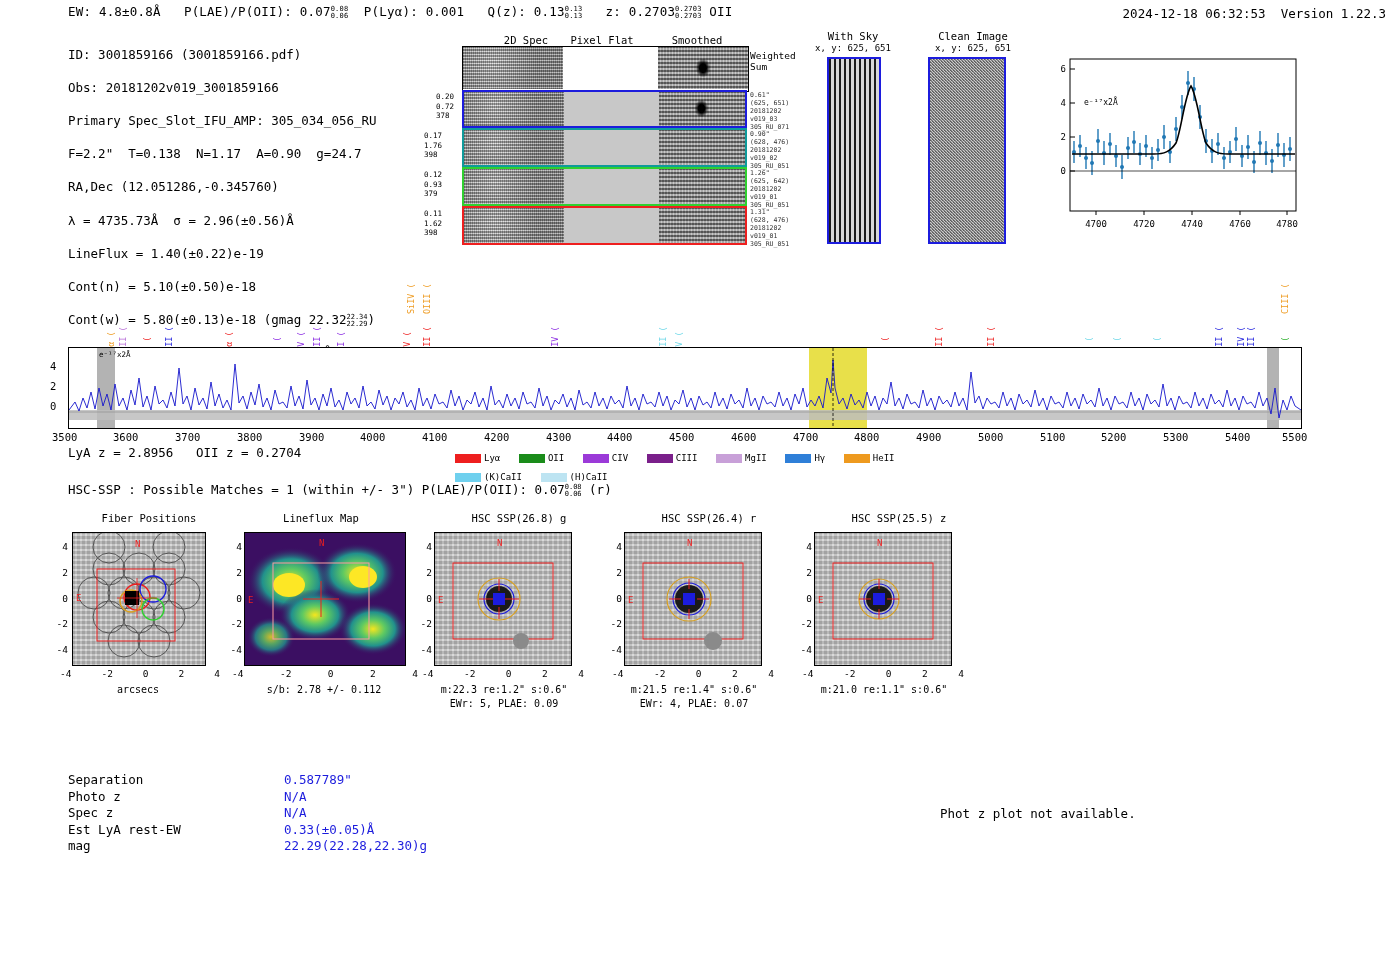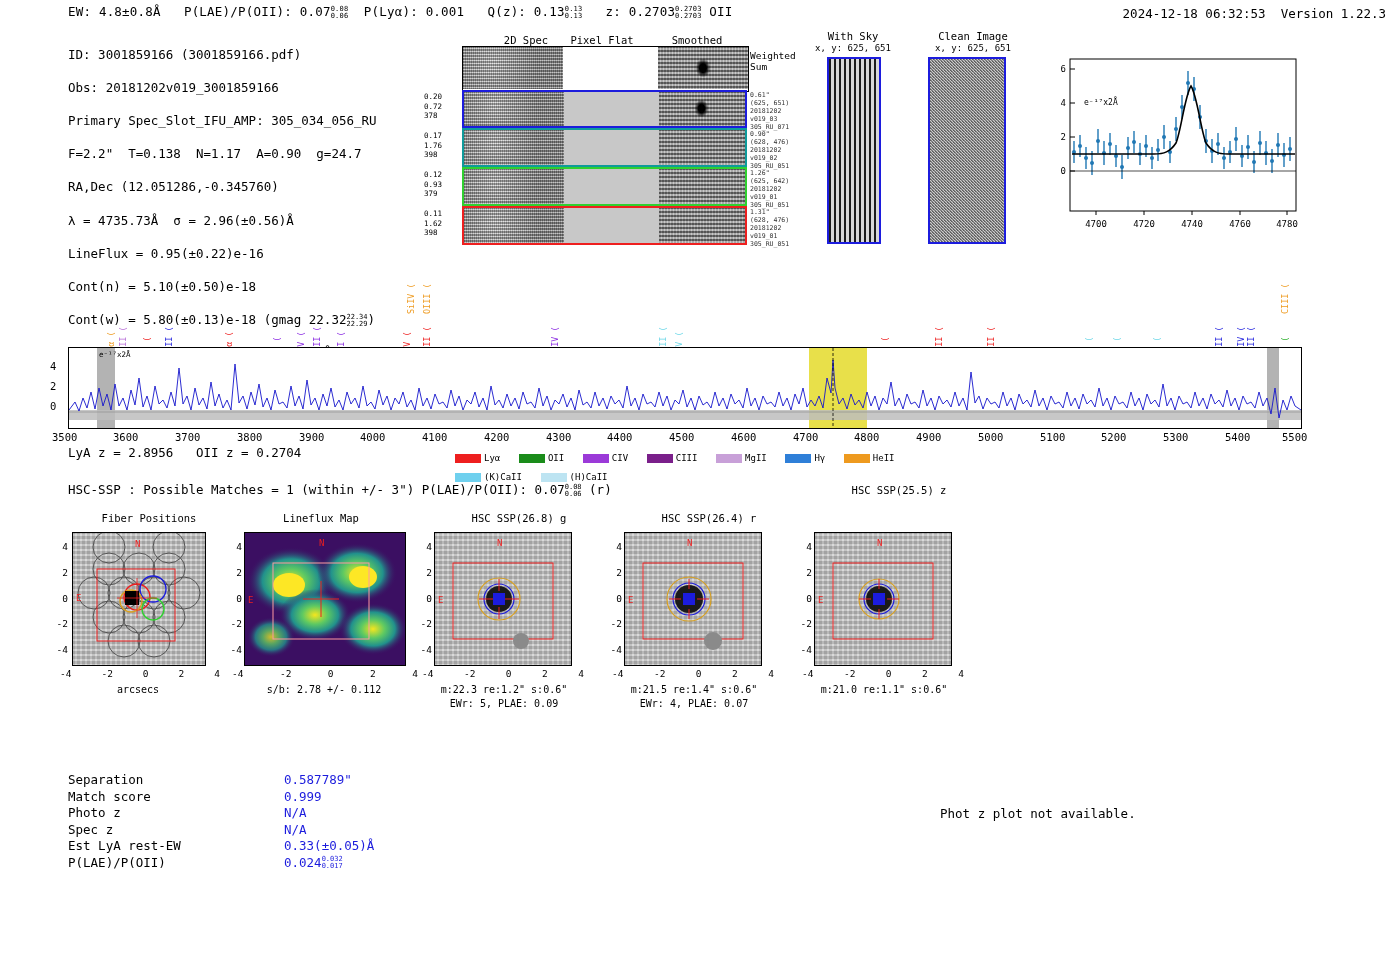--- a/index.html
+++ b/index.html
@@ -77,21 +77,21 @@
   <span>2024-12-18 06:32:53</span>&nbsp;&nbsp;<span>Version 1.22.3</span>
 </div>
 
 <div class="abs" id="info">
 <div>ID: 3001859166 (3001859166.pdf)</div>
 <div>Obs: 20181202v019_3001859166</div>
 <div>Primary Spec_Slot_IFU_AMP: 305_034_056_RU</div>
 <div>F=2.2"  T=0.138  N=1.17  A=0.90  g=24.7</div>
 <div>RA,Dec (12.051286,-0.345760)</div>
 <div>λ = 4735.73Å  σ = 2.96(±0.56)Å</div>
-<div>LineFlux = 0.95(±0.22)e-16</div>
+<div>LineFlux = 1.40(±0.22)e-19</div>
 <div>Cont(n) = 5.10(±0.50)e-18</div>
 <div><span>Cont(w) = 5.80(±0.13)e-18 (gmag 22.32</span><span class="fracwrap"><span style="display:block">22.34</span><span style="display:block">22.29</span></span><span>)</span></div>
 <div>EWr = 6.80(±1.30) (w: 6.10(±1.00))Å</div>
 <div>S/N = 4.9(±0.6)   χ² = 1.0(±0.2)</div>
 <div><span>P(LAE)/P(OII): 0.116</span><span class="fracwrap"><span style="display:block">0.141</span><span style="display:block">0.097</span></span> <span>(w: 0.094</span><span class="fracwrap"><span style="display:block">0.105</span><span style="display:block">0.084</span></span><span>)</span></div>
 <div>LyA z = 2.8956   OII z = 0.2704</div>
 </div>
 
 <div class="abs" style="left:462px;top:34px;width:290px;">
   <span class="abs ttl" style="left:24px;top:0;width:80px;">2D Spec</span>
@@ -131,21 +131,21 @@
     <div class="abs noise2" style="left:195px;top:0;width:86px;height:35px;"></div>
   </div>
 
   <div class="abs" style="left:0;top:116px;width:285px;height:39px;border:2px solid #ee1f1f;box-sizing:border-box;">
     <div class="abs noise" style="left:0;top:0;width:100px;height:35px;"></div>
     <div class="abs" style="left:100px;top:0;width:95px;height:35px;background:#c8c8c8;"></div>
     <div class="abs noise2" style="left:195px;top:0;width:86px;height:35px;"></div>
   </div>
 </div>
 
-<div class="abs" style="left:424px;top:92px;font-size:7.5px;line-height:9.5px;">
+<div class="abs" style="left:436px;top:92px;font-size:7.5px;line-height:9.5px;">
   <div>0.20</div>
   <div>0.72</div>
   <div>378</div>
 </div>
 <div class="abs" style="left:424px;top:131px;font-size:7.5px;line-height:9.5px;">
   <div>0.17</div>
   <div>1.76</div>
   <div>398</div>
 </div>
 <div class="abs" style="left:424px;top:170px;font-size:7.5px;line-height:9.5px;">
@@ -557,21 +557,21 @@
 <div class="abs" style="left:612px;top:668px;width:162px;font-size:9.5px;display:flex;justify-content:space-between;">
   <span>-4</span>
     <span>-2</span>
     <span>0</span>
     <span>2</span>
     <span>4</span>
 </div>
 <div class="abs" style="left:614px;top:684px;width:160px;text-align:center;font-size:10px;">m:21.5  re:1.4"  s:0.6"</div>
 <div class="abs" style="left:614px;top:698px;width:160px;text-align:center;font-size:10px;">EWr: 4, PLAE: 0.07</div>
 
-<div class="abs" style="left:804px;top:484px;width:190px;">
+<div class="abs" style="left:804px;top:512px;width:190px;">
   <div class="ttl" style="width:190px;">HSC SSP(25.5) z</div>
 </div>
 <div class="abs cutout" style="left:814px;top:532px;width:136px;height:132px;border:1px solid #000;overflow:hidden;">
   <svg width="136" height="132" viewBox="0 0 136 132">
     <rect x="18" y="30" width="100" height="76" fill="none" stroke="#ee1f1f" stroke-width="1"></rect>
     <circle cx="64" cy="66" r="20" fill="none" stroke="#d8a020" stroke-width="1.2"></circle>
     <circle cx="64" cy="66" r="15" fill="none" stroke="#1c1cdd" stroke-width="1.2"></circle>
     <circle cx="64" cy="66" r="13" fill="#1a1a1a"></circle>
     <rect x="58" y="60" width="12" height="12" fill="#1c1cdd"></rect>
     <line x1="44" y1="66" x2="56" y2="66" stroke="#ee1f1f" stroke-width="1"></line>
@@ -593,20 +593,19 @@
   <span>-4</span>
     <span>-2</span>
     <span>0</span>
     <span>2</span>
     <span>4</span>
 </div>
 <div class="abs" style="left:804px;top:684px;width:160px;text-align:center;font-size:10px;">m:21.0  re:1.1"  s:0.6"</div>
 
 <div class="abs" id="tbl">
   <div><span class="k">Separation</span><span class="v">0.587789"</span></div>
-  <div><span class="k">Match score</span><span class="v">0.999</span></div>
   <div><span class="k">Photo z</span><span class="v">N/A</span></div>
   <div><span class="k">Spec z</span><span class="v">N/A</span></div>
   <div><span class="k">Est LyA rest-EW</span><span class="v">0.33(±0.05)Å</span></div>
-  <div><span class="k">P(LAE)/P(OII)</span><span class="v">0.024</span><span class="fracwrap" style="color:#1c1cdd;"><span style="display:block">0.032</span><span style="display:block">0.017</span></span></div>
+  <div><span class="k">mag</span><span class="v">22.29(22.28,22.30)g</span></div>
 </div>
 
 <div class="abs" id="photz">Phot z plot not available.</div>
 
 </body></html>

